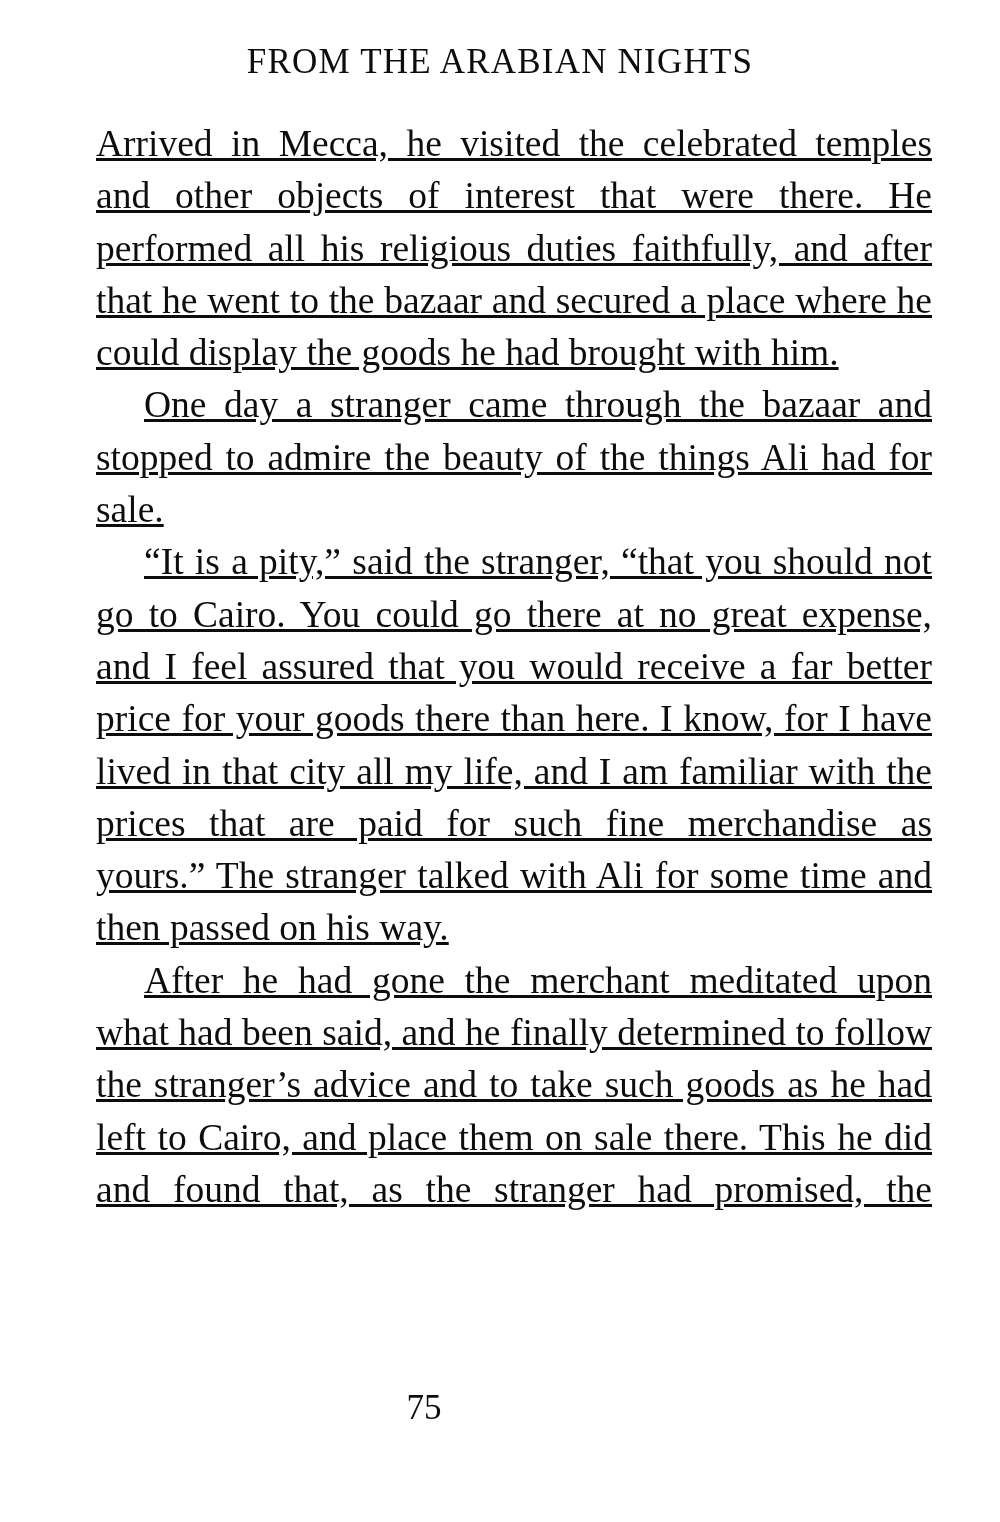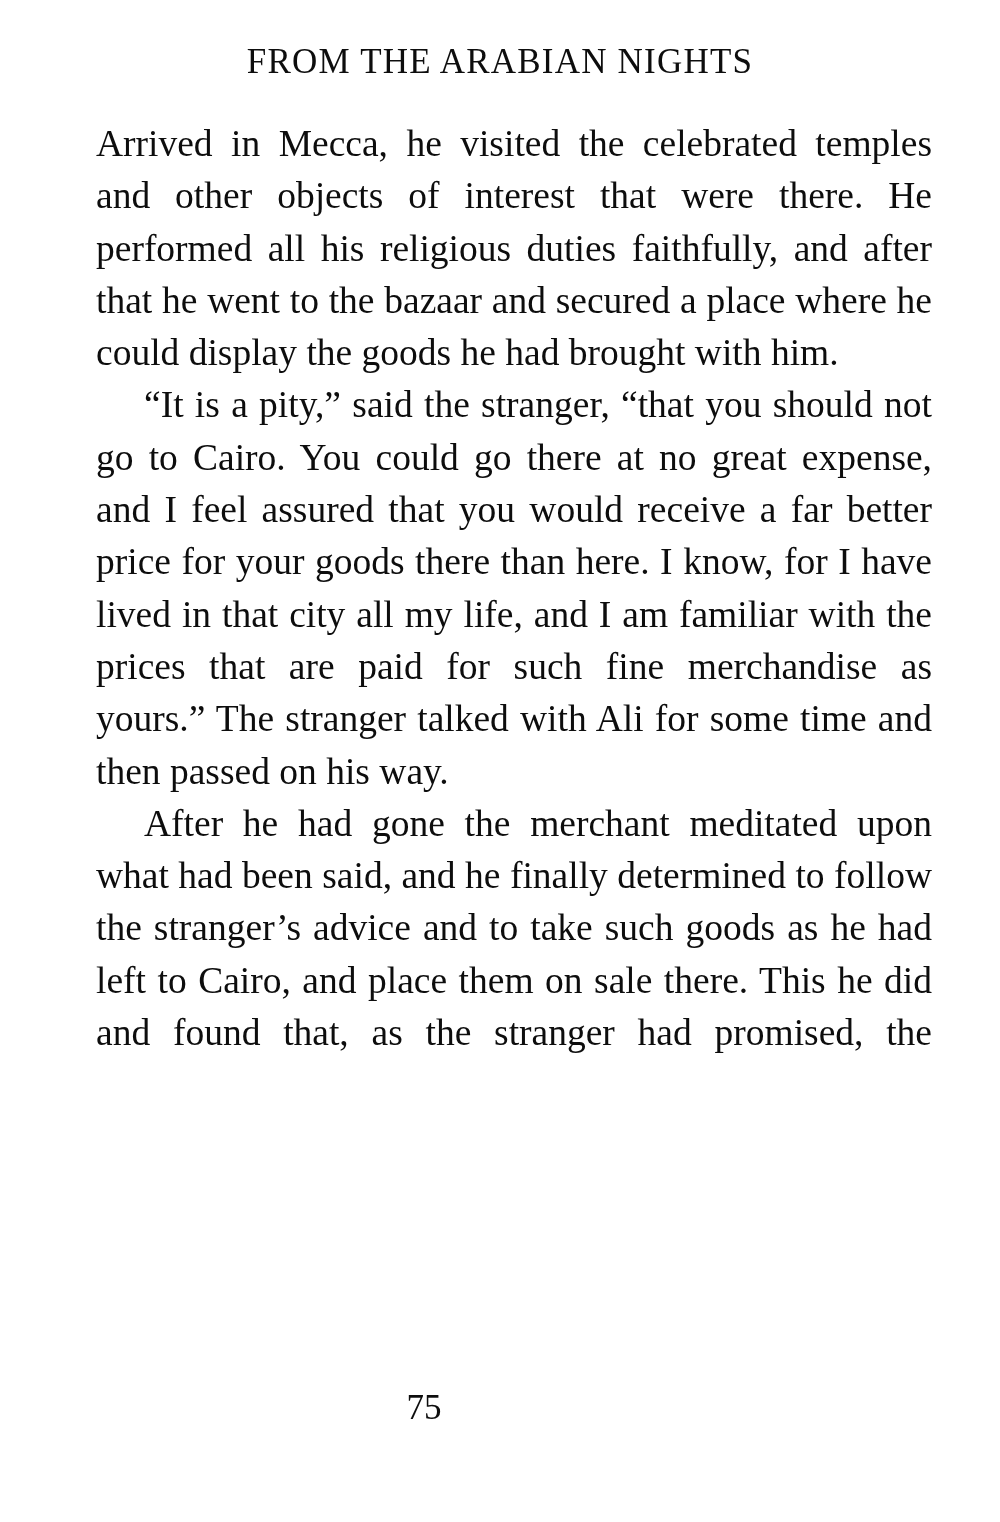--- a/index.html
+++ b/index.html
@@ -39,20 +39,21 @@
     width: 836px;
   }
   .body-text p {
     margin: 0;
     font-size: 37.5px;
     line-height: 52.3px;
     text-align: justify;
     text-justify: inter-word;
     text-indent: 48px;
     hyphens: manual;
+    text-decoration: underline;
   }
   .body-text p.first {
     text-indent: 0;
   }
   
   .body-text p::after {
     content: "";
     display: inline-block;
     width: 100%;
   }
@@ -70,19 +71,20 @@
 </style>
 </head>
 <body>
 
 <div class="page">
 
   <div class="running-head">FROM THE ARABIAN NIGHTS</div>
 
   <div class="body-text">
     <p class="first ragged-last">Arrived in Mecca, he visited the celebrated temples and other objects of interest that were there.  He performed all his religious duties faithfully, and after that he went to the bazaar and secured a place where he could display the goods he had brought with him.</p>
+    <p class="ragged-last">One day a stranger came through the bazaar and stopped to admire the beauty of the things Ali had for sale.</p>
     <p class="ragged-last">“It is a pity,” said the stranger, “that you should not go to Cairo.  You could go there at no great expense, and I feel assured that you would receive a far better price for your goods there than here.  I know, for I have lived in that city all my life, and I am familiar with the prices that are paid for such fine merchandise as yours.”  The stranger talked with Ali for some time and then passed on his way.</p>
     <p>After he had gone the merchant meditated upon what had been said, and he finally determined to follow the stranger’s advice and to take such goods as he had left to Cairo, and place them on sale there.  This he did and found that, as the stranger had promised, the</p>
   </div>
 
   <div class="folio">75</div>
 
 </div>
 
 </body></html>

